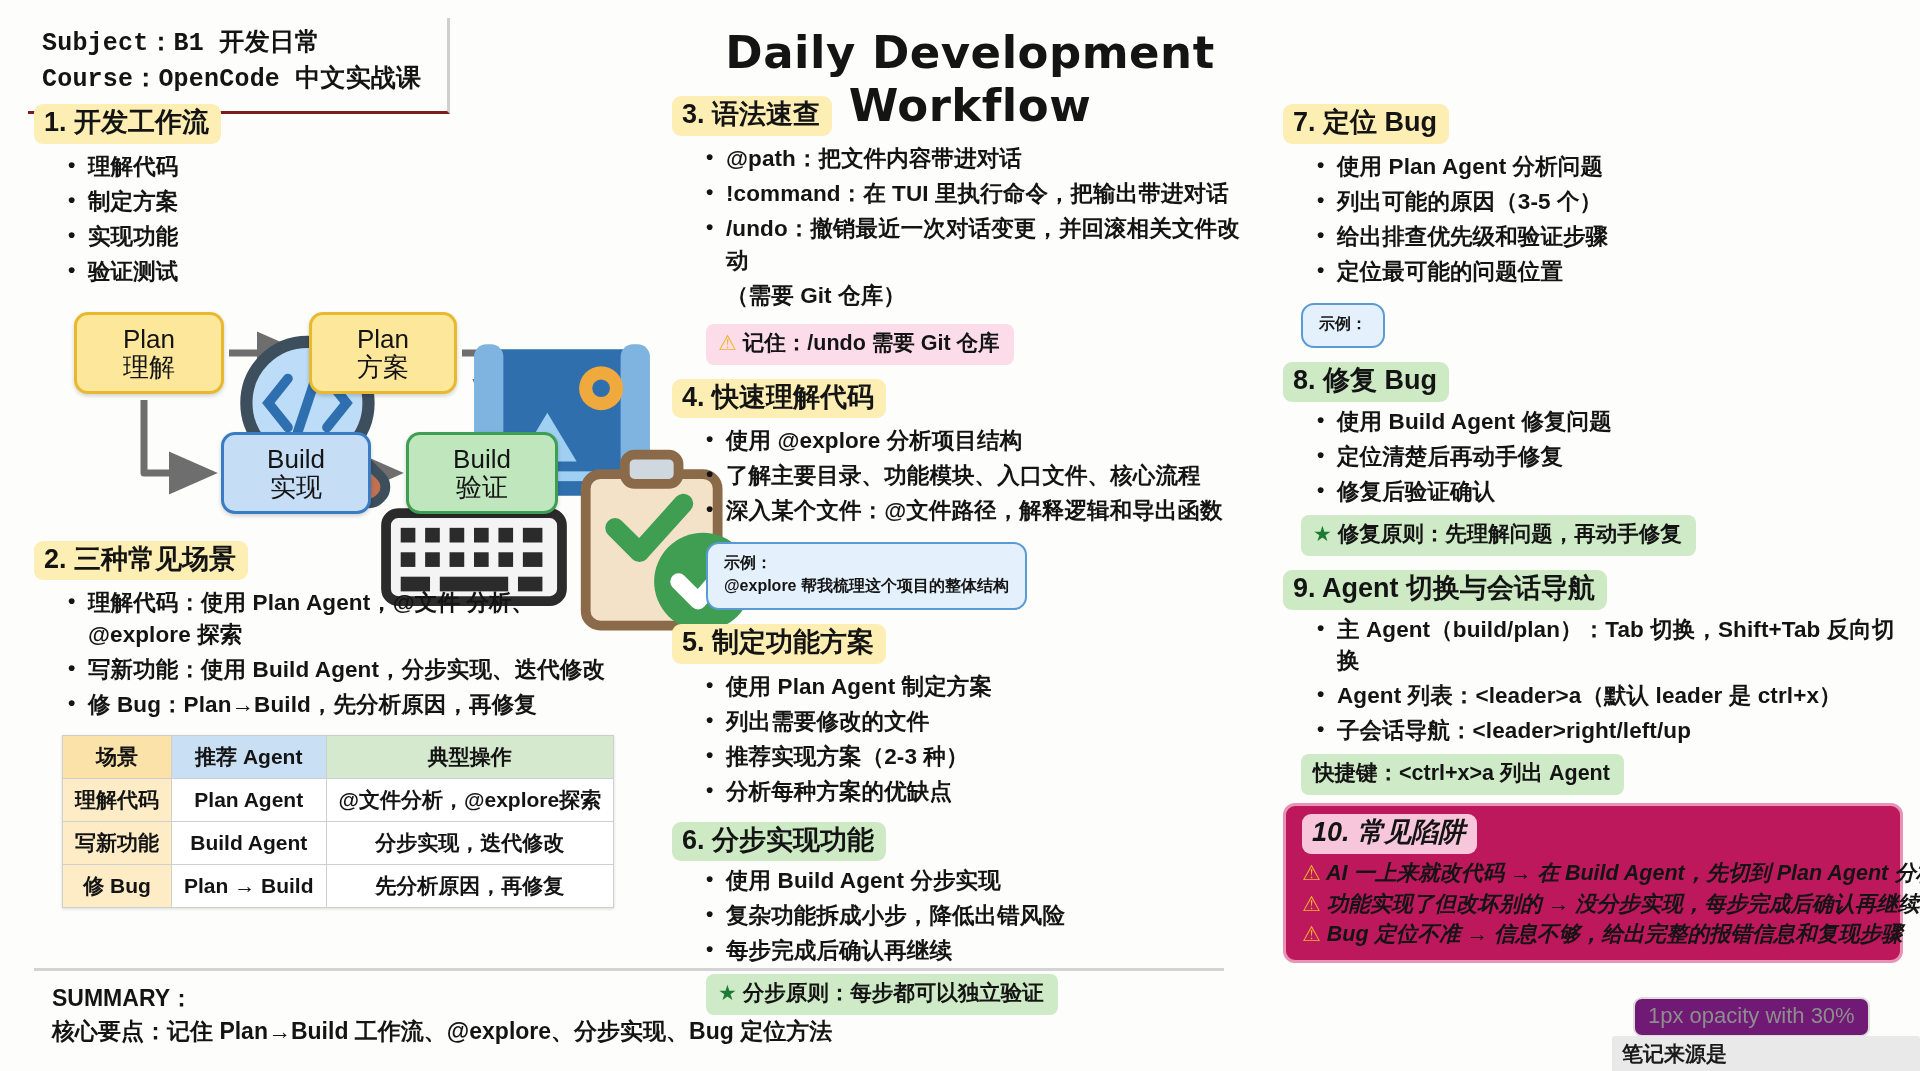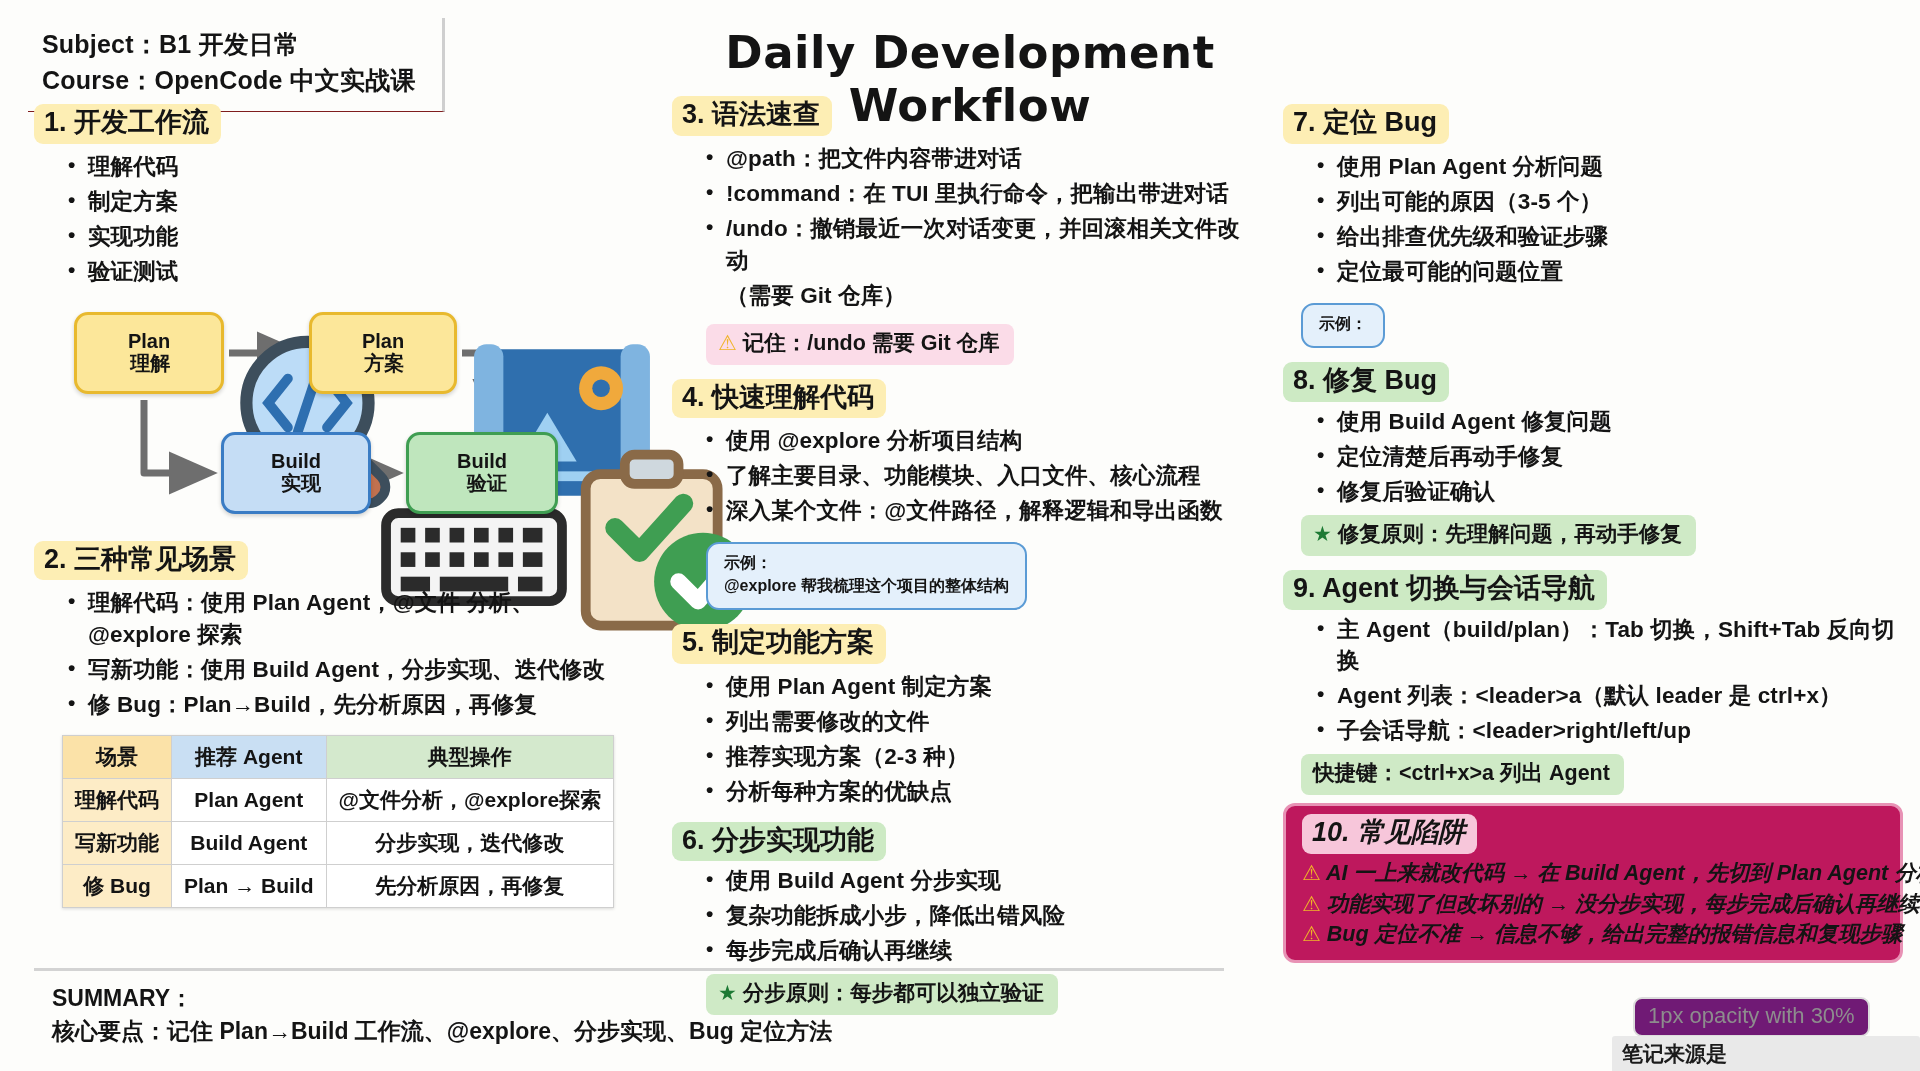--- a/index.html
+++ b/index.html
@@ -9,23 +9,24 @@
     font-family: "Liberation Sans", "DejaVu Sans", sans-serif;
     color: #141414;
     overflow: hidden;
   }
   #page { position: relative; width: 1920px; height: 1071px; }
 
   
   .meta-box {
     position: absolute; left: 28px; top: 18px;
     border-right: 3px solid #cfcfcf;
-    border-bottom: 1px solid #7f1d1d;
+    border-bottom: 3px solid #7f1d1d;
     padding: 8px 26px 12px 14px;
     line-height: 1.45;
+    font-family: Liberation Mono, monospace;
   }
   .meta-line { font-size: 25px; font-weight: 700; letter-spacing: .2px; white-space: nowrap; }
 
   .page-title {
     position: absolute; left: 660px; top: 26px; width: 620px;
     text-align: center;
     font-size: 45px; font-weight: 700; letter-spacing: .5px;
     font-family: "DejaVu Sans", sans-serif;
   }
 
@@ -96,22 +97,22 @@
   .flow { position: relative; width: 470px; height: 215px; margin: 22px 0 0 32px; }
   .node {
     position: absolute;
     border-radius: 14px;
     display: flex; align-items: center; justify-content: center;
     gap: 6px;
     padding: 6px 10px;
     box-shadow: 0 2px 4px rgba(0,0,0,.18);
   }
   .node .lbl {
-    font-size: 20px; font-weight: 700; line-height: 1.08;
-    text-align: right; white-space: nowrap;
+    font-size: 26px; font-weight: 400; line-height: 1.08;
+    text-align: center; white-space: nowrap;
   }
   .n-plan1 { left: 8px;   top: 2px;   width: 150px; height: 82px; background: #fce79a; border: 3px solid #e8b92e; }
   .n-plan2 { left: 243px; top: 2px;   width: 148px; height: 82px; background: #fce79a; border: 3px solid #e8b92e; }
   .n-build1{ left: 155px; top: 122px; width: 150px; height: 82px; background: #c5ddf5; border: 3px solid #3a7cc4; }
   .n-build2{ left: 340px; top: 122px; width: 152px; height: 82px; background: #bfe6bd; border: 3px solid #3f9e52; }
   .node-ico { width: 44px; height: 44px; flex: 0 0 44px; }
 
   .flow svg { position: absolute; left: 0; top: 0; width: 500px; height: 215px; overflow: visible; }
 
   

